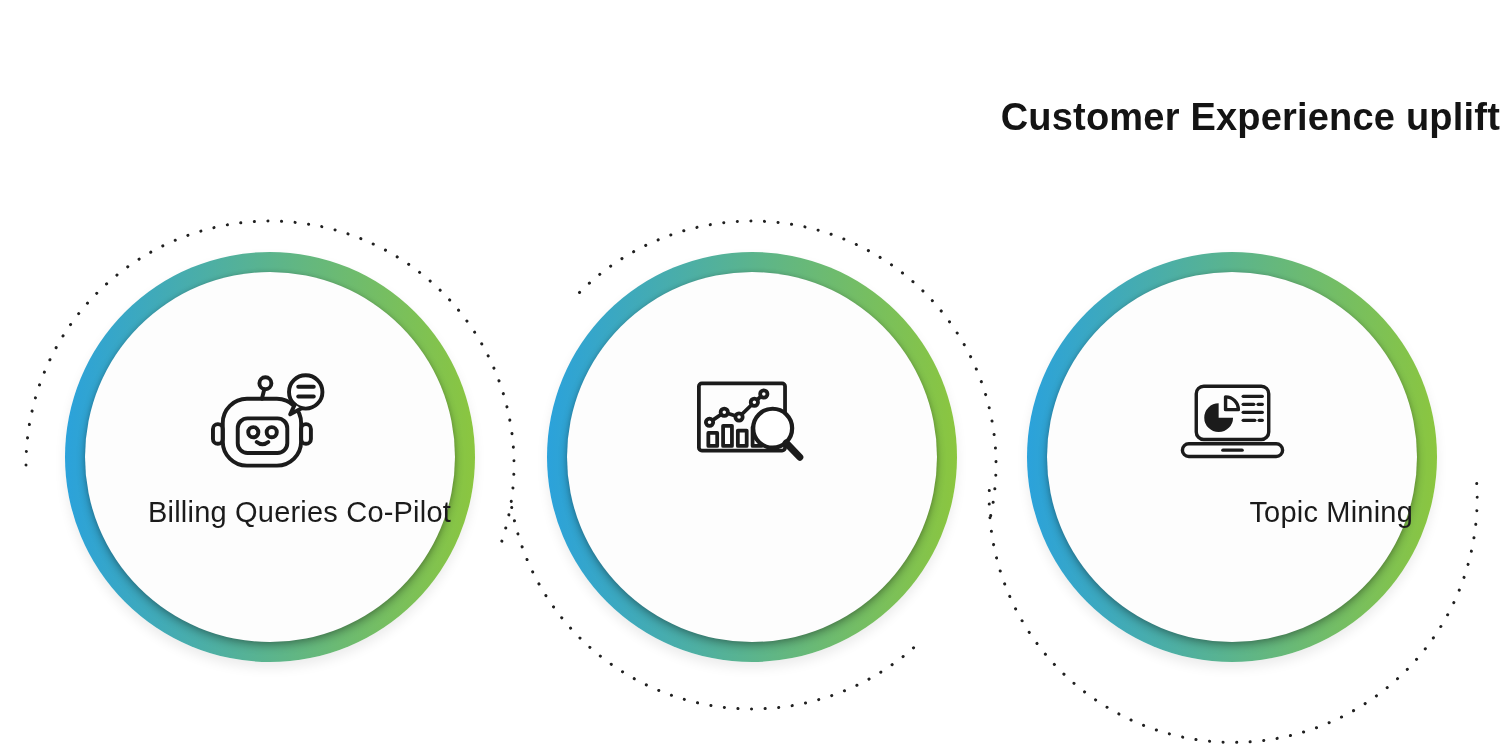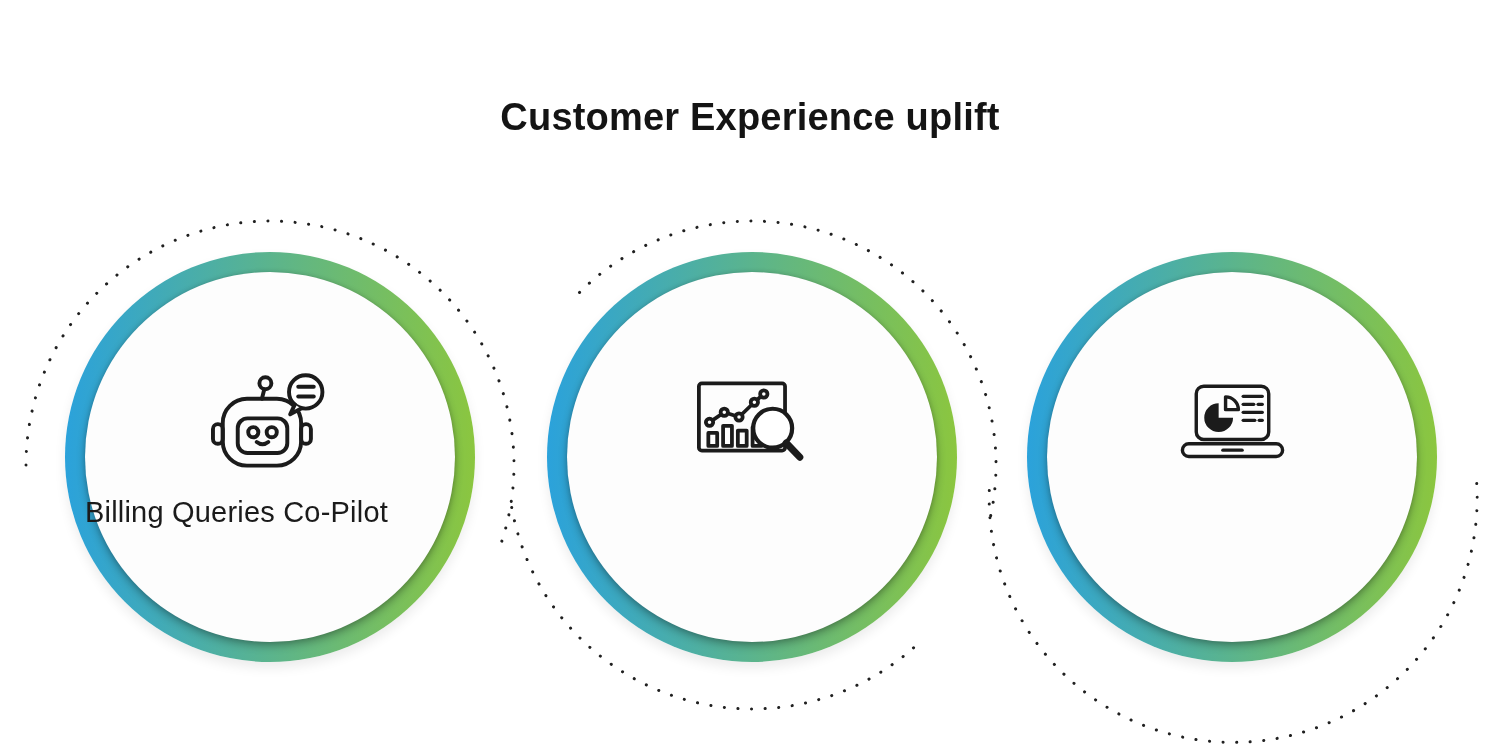--- a/index.html
+++ b/index.html
@@ -5,38 +5,38 @@
   :root{
     --background:#ffffff; --title-color:#141414; --label-color:#1b1b1b;
     --ring-gradient-start:#2ba2db; --ring-gradient-end:#8bc63f;
     --circle-face:#fdfdfd; --dot-color:#202020; --icon-stroke:#1b1b1b;
   }
   *{margin:0;padding:0;box-sizing:border-box;}
   html,body{width:1500px;height:756px;}
   body{background:var(--background);font-family:"Liberation Sans",sans-serif;position:relative;overflow:hidden;}
   .canvas{position:absolute;inset:0;}
   .page-title{
-    position:absolute;top:96px;left:0;width:100%;text-align:center;
+    position:absolute;top:96px;left:0;width:100%;text-align:right;
     font-size:38px;font-weight:700;letter-spacing:.2px;color:var(--title-color);
   }
   .arc-overlay{position:absolute;left:0;top:0;pointer-events:none;}
   .dotted{fill:none;stroke:var(--dot-color);stroke-width:3;stroke-linecap:round;stroke-dasharray:0.1 13.5;}
   .ring{
     position:absolute;top:252px;width:410px;height:410px;border-radius:50%;
     background:linear-gradient(to right,var(--ring-gradient-start),var(--ring-gradient-end));
     box-shadow:0 6px 12px rgba(0,0,0,0.08);
   }
   .ring.c1{left:65px;} .ring.c2{left:547px;} .ring.c3{left:1027px;}
   .circle-face{
     position:absolute;inset:20px;border-radius:50%;background:var(--circle-face);
     box-shadow:0 4px 8px rgba(0,0,0,0.30), 0 0 4px rgba(0,0,0,0.12);
   }
   .icon-slot{position:absolute;top:96px;left:0;right:0;height:110px;display:flex;align-items:center;justify-content:center;}
   .card-label{
-    position:absolute;top:224px;left:0;right:4px;text-align:left;
+    position:absolute;top:224px;left:0;right:4px;text-align:right;
     font-size:29px;font-weight:400;letter-spacing:.2px;color:var(--label-color);
   }
   g.stroke-group{stroke:var(--icon-stroke);}
   .pie-fill{fill:var(--icon-stroke);}
 </style>
 </head>
 <body>
 
 <div class="canvas">
 
@@ -110,16 +110,17 @@
             <path d="M43.5 25 L43.5 13 A12 12 0 0 1 55.5 25 Z"></path>
             <line x1="60" y1="12.5" x2="78" y2="12.5" stroke-width="3"></line>
             <line x1="60" y1="20" x2="70" y2="20" stroke-width="3"></line>
             <line x1="74" y1="20" x2="78" y2="20" stroke-width="3"></line>
             <line x1="60" y1="27.5" x2="78" y2="27.5" stroke-width="3"></line>
             <line x1="60" y1="35" x2="71" y2="35" stroke-width="3"></line>
             <line x1="75" y1="35" x2="78" y2="35" stroke-width="3"></line>
           </g>
         </svg>
       </div>
+      <div class="card-label">Topic Mining</div>
     </div>
   </div>
 
 </div>
 
 </body></html>

